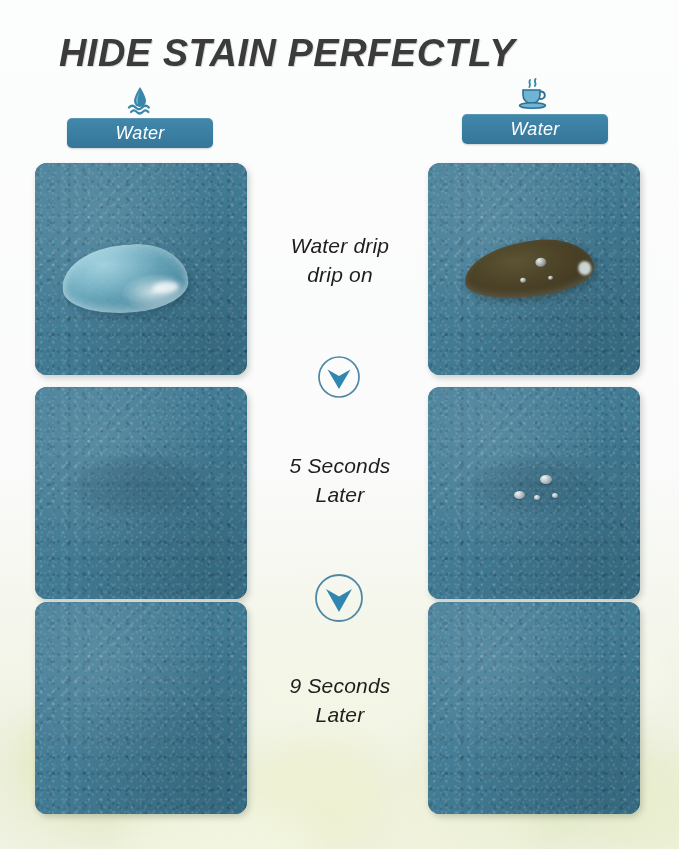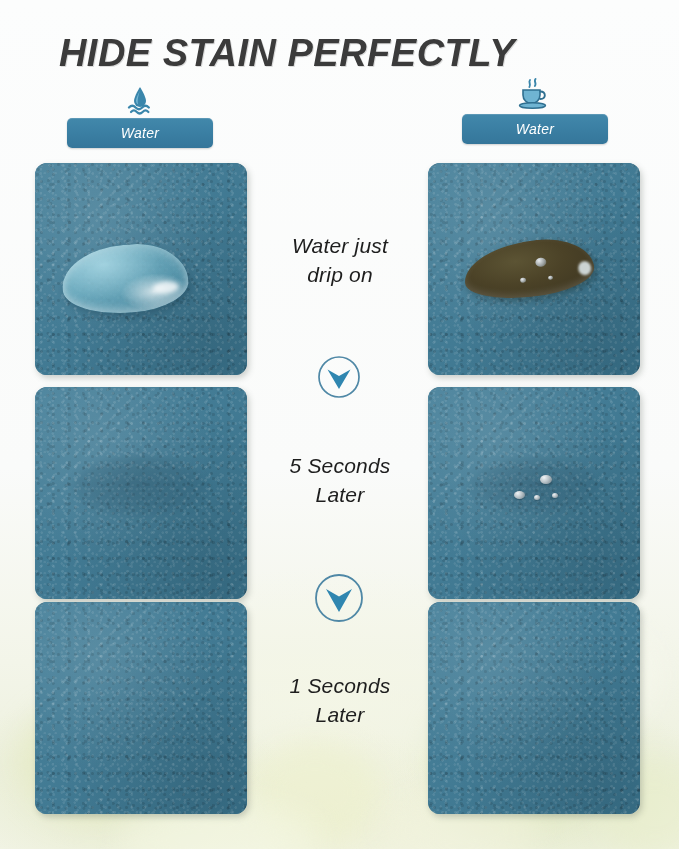--- a/index.html
+++ b/index.html
@@ -74,21 +74,21 @@
 
   .badge {
     position: relative;
     margin: 2px auto 6px;
     width: 146px;
     height: 30px;
     border-radius: 5px;
     background: linear-gradient(to bottom, #4288ab 0%, #3a7ea2 55%, #35769a 100%);
     box-shadow: 0 1px 2px rgba(0,0,0,0.18), inset 0 1px 0 rgba(255,255,255,0.14);
     color: #ffffff;
-    font-size: 14px;
+    font-size: 18px;
     font-style: italic;
     line-height: 30px;
     text-align: center;
     letter-spacing: 0.3px;
   }
 
   
   .swatch {
     position: absolute;
     width: 212px;
@@ -325,21 +325,21 @@
 
   <div class="swatch sw-w3">
     <div class="leather"></div>
   </div>
 
   <div class="swatch sw-c3">
     <div class="leather"></div>
   </div>
 
   <div class="center-label cl-1">
-    <span>Water just</span>
+    <span>Water drip</span>
     <span>drip on</span>
   </div>
 
   <div class="arrow-icon a1">
     <svg width="44" height="44" viewBox="0 0 44 44">
       <circle cx="22" cy="22" r="20" fill="none" stroke="#4f88a6" stroke-width="1.7"></circle>
       <path d="M10.5 14.5 L22 34 L33.5 14.5 L22 21 Z" fill="#2f86b0"></path>
     </svg>
   </div>
 
@@ -349,17 +349,17 @@
   </div>
 
   <div class="arrow-icon a2">
     <svg width="50" height="50" viewBox="0 0 50 50">
       <circle cx="25" cy="25" r="23" fill="none" stroke="#4f88a6" stroke-width="1.8"></circle>
       <path d="M12 16 L25 39 L38 16 L25 23.5 Z" fill="#2f86b0"></path>
     </svg>
   </div>
 
   <div class="center-label cl-3">
-    <span>1 Seconds</span>
+    <span>9 Seconds</span>
     <span>Later</span>
   </div>
 
 </div>
 
 </body></html>

